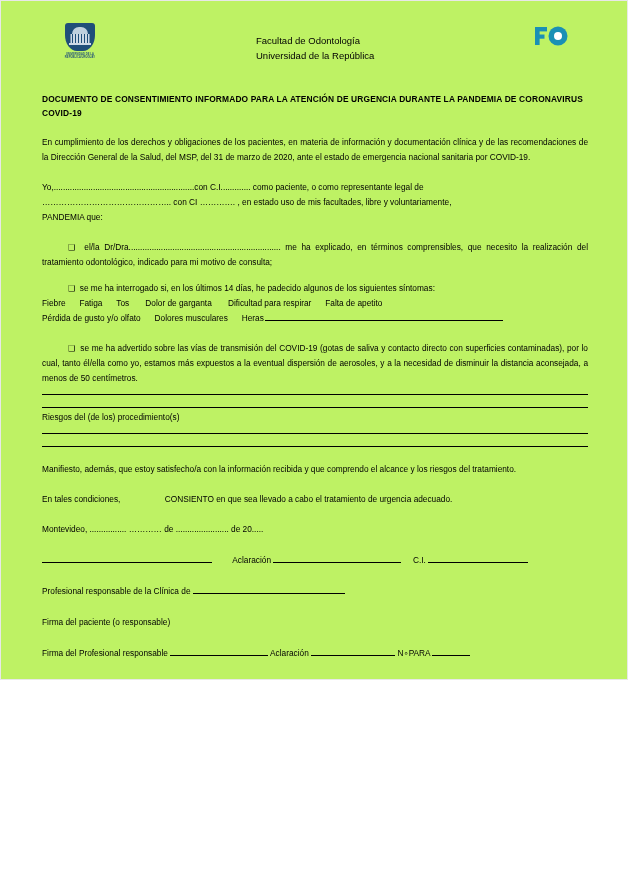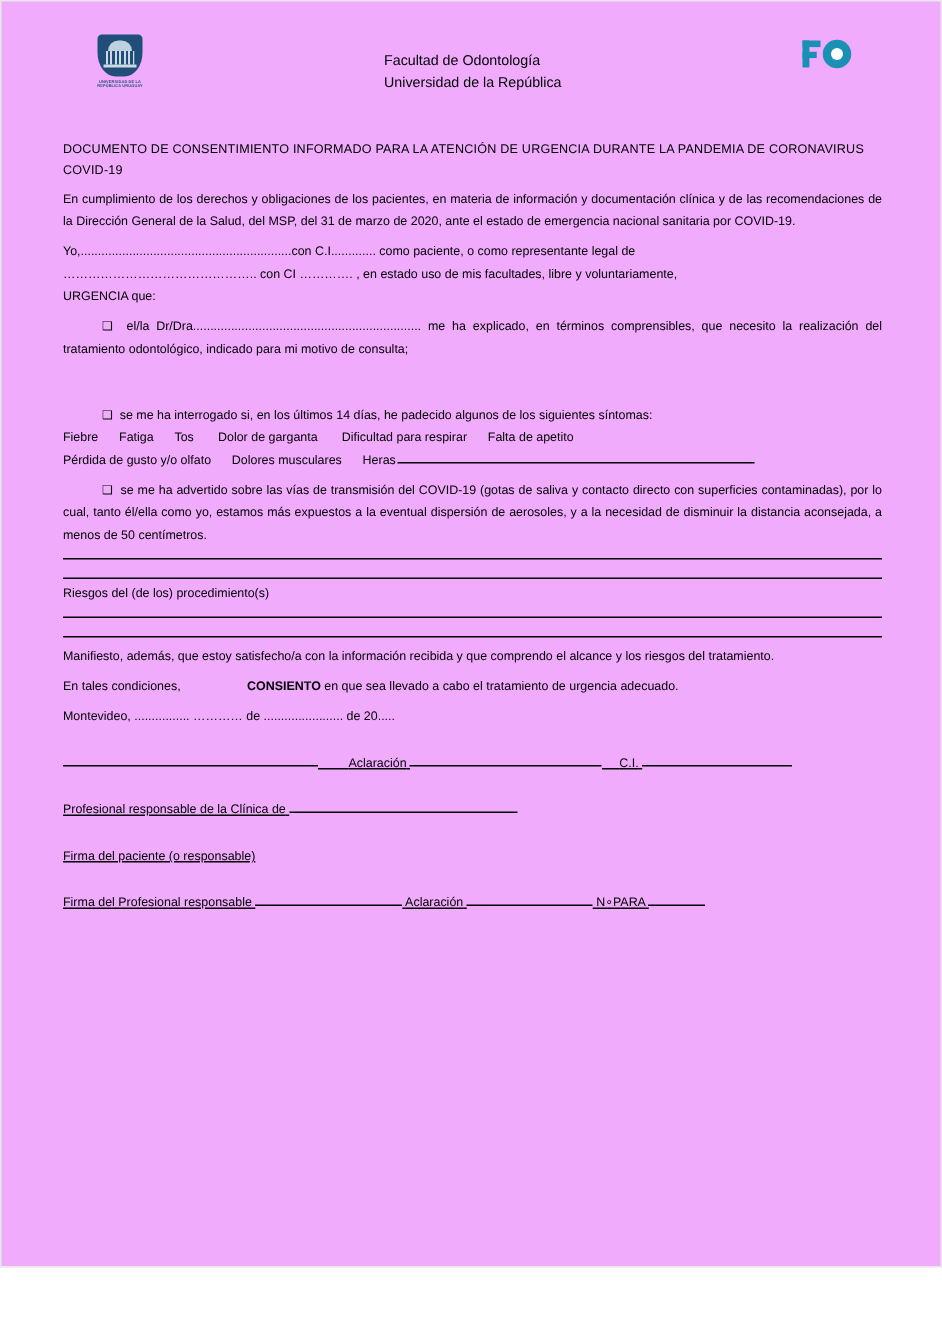--- a/index.html
+++ b/index.html
@@ -7,22 +7,22 @@
     padding: 0;
     background: #ffffff;
   }
   body {
     font-family: "Liberation Sans", sans-serif;
     color: #000000;
   }
   .page {
     position: relative;
     width: 628px;
-    height: 845px;
-    background: #f0abfc;
+    height: 680px;
+    background: #bef264;
     border: 1px solid #e8e8e8;
     box-sizing: border-box;
     overflow: hidden;
   }
   .content {
     position: absolute;
     left: 41px;
     top: 0;
     width: 546px;
   }
@@ -100,35 +100,35 @@
     left: 492px;
     top: 24px;
     width: 38px;
     height: 22px;
   }
 
   
   .doc-title {
     margin-top: 20px;
     font-size: 8.4px;
-    font-weight: normal;
+    font-weight: bold;
     line-height: 13.5px;
     letter-spacing: 0.15px;
   }
 
   
   .para {
     font-size: 8.3px;
     line-height: 15px;
     text-align: justify;
-    margin-top: 5px;
-  }
-  .para.tight { margin-top: 29px; }
+    margin-top: 15px;
+  }
+  .para.tight { margin-top: 11px; }
   .para.indent { text-indent: 26px; }
-  .para b { font-weight: bold; padding-left: 42px; }
+  .para b { font-weight: normal; padding-left: 42px; }
 
   .checkbox-glyph {
     font-family: "DejaVu Sans", sans-serif;
     font-size: 8px;
   }
 
   
   .symptom-row {
     font-size: 8.3px;
     line-height: 15px;
@@ -157,21 +157,20 @@
   }
   .gap-8  { height: 8px; }
   .gap-12 { height: 12px; }
 
   
   .sig-row {
     margin-top: 16px;
     font-size: 8.3px;
     line-height: 15px;
     white-space: nowrap;
-    text-decoration: underline;
   }
   .rule-inline {
     display: inline-block;
     border-bottom: 1px solid #000;
     height: 9px;
     vertical-align: baseline;
   }
   .w-sign   { width: 170px; }
   .w-aclar  { width: 128px; }
   .w-ci     { width: 100px; }
@@ -225,21 +224,21 @@
       </div>
     </div>
 
     <div class="doc-title">DOCUMENTO DE CONSENTIMIENTO INFORMADO PARA LA ATENCIÓN DE URGENCIA DURANTE LA PANDEMIA DE CORONAVIRUS COVID-19</div>
 
     <div class="para">En cumplimiento de los derechos y obligaciones de los pacientes, en materia de información y documentación clínica y de las recomendaciones de la Dirección General de la Salud, del MSP, del 31 de marzo de 2020, ante el estado de emergencia nacional sanitaria por COVID-19.</div>
 
     <div class="para">
       <div>Yo,.............................................................con C.I............. como paciente, o como representante legal de</div>
       <div>………………………………………..  con CI …………. , en estado uso de mis facultades, libre y voluntariamente,</div>
-      <div>URGENCIA que:</div>
+      <div>PANDEMIA que:</div>
     </div>
 
     <div class="para indent">
       <span class="checkbox-glyph">❑</span>&nbsp;
       <span>el/la Dr/Dra.................................................................. me ha explicado, en términos comprensibles, que necesito la realización del tratamiento odontológico, indicado para mi motivo de consulta;</span>
     </div>
 
     <div class="para indent tight">
       <span class="checkbox-glyph">❑</span>&nbsp;
       <span>se me ha interrogado si, en los últimos 14 días, he padecido algunos de los siguientes síntomas:</span>

